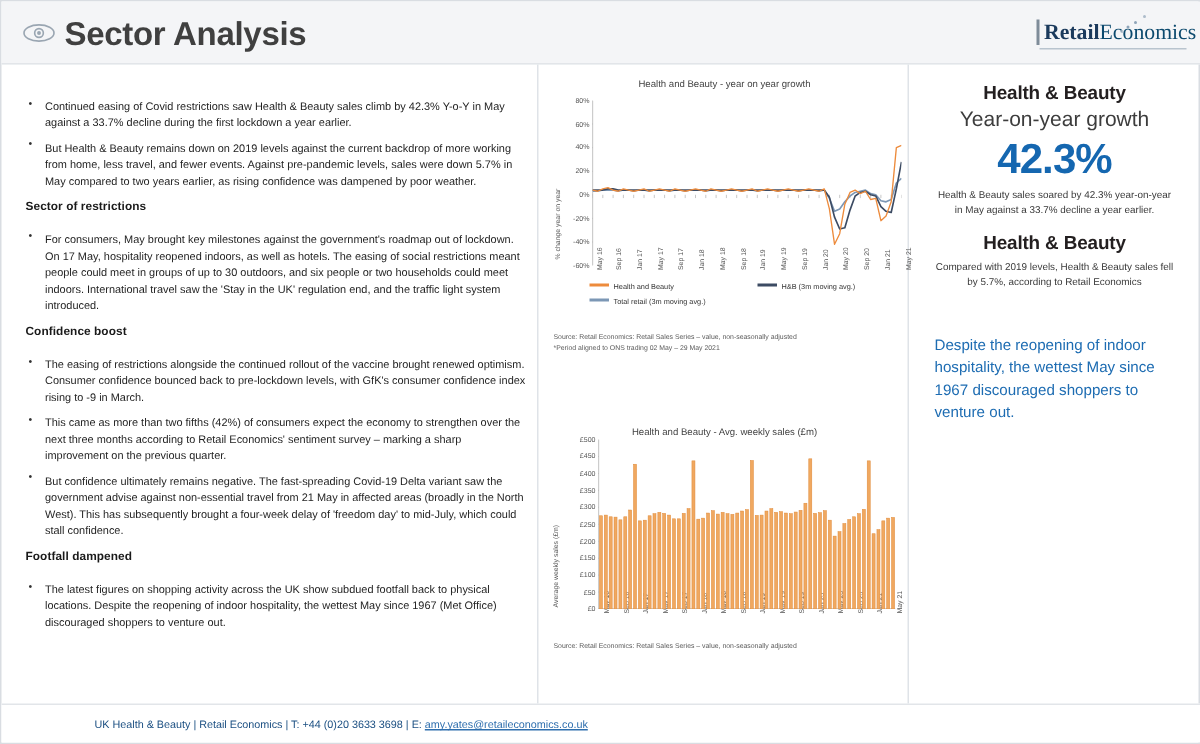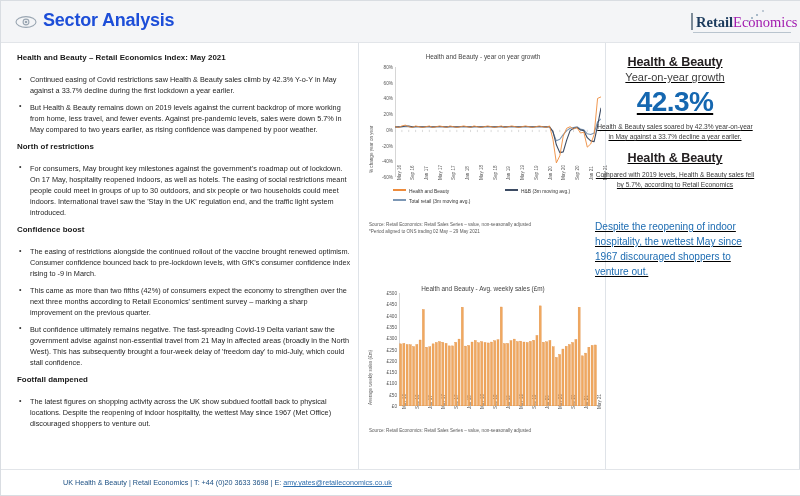--- a/index.html
+++ b/index.html
@@ -20,38 +20,38 @@
   #header {
     position: absolute; left: 0; top: 0; width: 800px; height: 42px;
     background: #f4f5f7;
     border-bottom: 1px solid #e2e5e9;
   }
   #header-eye {
     position: absolute; left: 14px; top: 14px; width: 22px; height: 14px;
   }
   #header-title {
     position: absolute; left: 42px; top: 9px;
-    font-size: 18px; font-weight: bold; color: #1d4ed8;
+    font-size: 22px; font-weight: bold; color: #404040;
     letter-spacing: -0.2px;
   }
   #logo {
     position: absolute; right: 8px; top: 9px;
     width: 104px; height: 26px;
   }
   #logo-bar {
     position: absolute; left: 2px; top: 3px; width: 2px; height: 17px;
     background: #7e8c99;
   }
   #logo-text {
     position: absolute; left: 7px; top: 4px;
     font-family: "Liberation Serif", serif;
     font-size: 14.5px; color: #2b3c4e; white-space: nowrap;
   }
   #logo-text b { color: #1b3a5c; }
-  #logo-text i { font-style: normal; color: #a21caf; }
+  #logo-text i { font-style: normal; color: #0c4a6e; }
   #logo-dots { position: absolute; left: 56px; top: 0px; }
   #logo-dots span {
     position: absolute; background: #8ea4b8; border-radius: 50%;
   }
   #logo-rule {
     position: absolute; left: 4px; top: 22px; width: 98px; height: 1px;
     background: #b9c4ce;
   }
 
   
@@ -127,31 +127,30 @@
     white-space: nowrap;
   }
   .legend-swatch {
     display: inline-block; width: 13px; height: 2.4px;
     vertical-align: 1.6px; margin-right: 3px;
   }
   svg { display: block; }
 
   
   #right-col {
-    position: absolute; left: 584px; top: 52px; width: 180px; height: 410px;
+    position: absolute; left: 612px; top: 52px; width: 180px; height: 410px;
     text-align: center;
-    text-decoration: underline;
   }
   .stat-block { margin-top: 2px; }
   .stat-head {
     font-size: 12.6px; font-weight: bold; color: #231f20;
     letter-spacing: -0.1px; line-height: 1.2;
   }
   .stat-sub {
-    font-size: 11px; color: #3d3d3d; margin-top: 1px; line-height: 1.2;
+    font-size: 14px; color: #3d3d3d; margin-top: 1px; line-height: 1.2;
   }
   .stat-value {
     font-size: 28px; font-weight: bold; color: #1567b0;
     letter-spacing: -0.6px; line-height: 1.15; margin-top: 2px;
   }
   .stat-desc {
     font-size: 6.6px; color: #3a3a3a; line-height: 1.5; margin-top: 4px;
     padding: 0 10px;
   }
   #pull-quote {
@@ -185,27 +184,26 @@
         <span style="left:2px;  top:10px; width:1.6px; height:1.6px; opacity:.6;"></span>
       </div>
       <div id="logo-rule"></div>
     </div>
   </div>
 
   <div class="vdiv" id="div-1"></div>
   <div class="vdiv" id="div-2"></div>
 
   <div id="left-col">
-    <div class="t-head">Health and Beauty – Retail Economics Index: May 2021</div>
     <ul class="bullets">
       <li>Continued easing of Covid restrictions saw Health &amp; Beauty sales climb by 42.3% Y-o-Y in May against a 33.7% decline during the first lockdown a year earlier.</li>
       <li>But Health &amp; Beauty remains down on 2019 levels against the current backdrop of more working from home, less travel, and fewer events. Against pre-pandemic levels, sales were down 5.7% in May compared to two years earlier, as rising confidence was dampened by poor weather.</li>
     </ul>
 
-    <div class="t-head sub">North of restrictions</div>
+    <div class="t-head sub">Sector of restrictions</div>
     <ul class="bullets">
       <li>For consumers, May brought key milestones against the government's roadmap out of lockdown. On 17 May, hospitality reopened indoors, as well as hotels. The easing of social restrictions meant people could meet in groups of up to 30 outdoors, and six people or two households could meet indoors. International travel saw the 'Stay in the UK' regulation end, and the traffic light system introduced.</li>
     </ul>
 
     <div class="t-head sub">Confidence boost</div>
     <ul class="bullets">
       <li>The easing of restrictions alongside the continued rollout of the vaccine brought renewed optimism. Consumer confidence bounced back to pre-lockdown levels, with GfK's consumer confidence index rising to -9 in March.</li>
       <li>This came as more than two fifths (42%) of consumers expect the economy to strengthen over the next three months according to Retail Economics' sentiment survey – marking a sharp improvement on the previous quarter.</li>
       <li>But confidence ultimately remains negative. The fast-spreading Covid-19 Delta variant saw the government advise against non-essential travel from 21 May in affected areas (broadly in the North West). This has subsequently brought a four-week delay of 'freedom day' to mid-July, which could stall confidence.</li>
     </ul>

